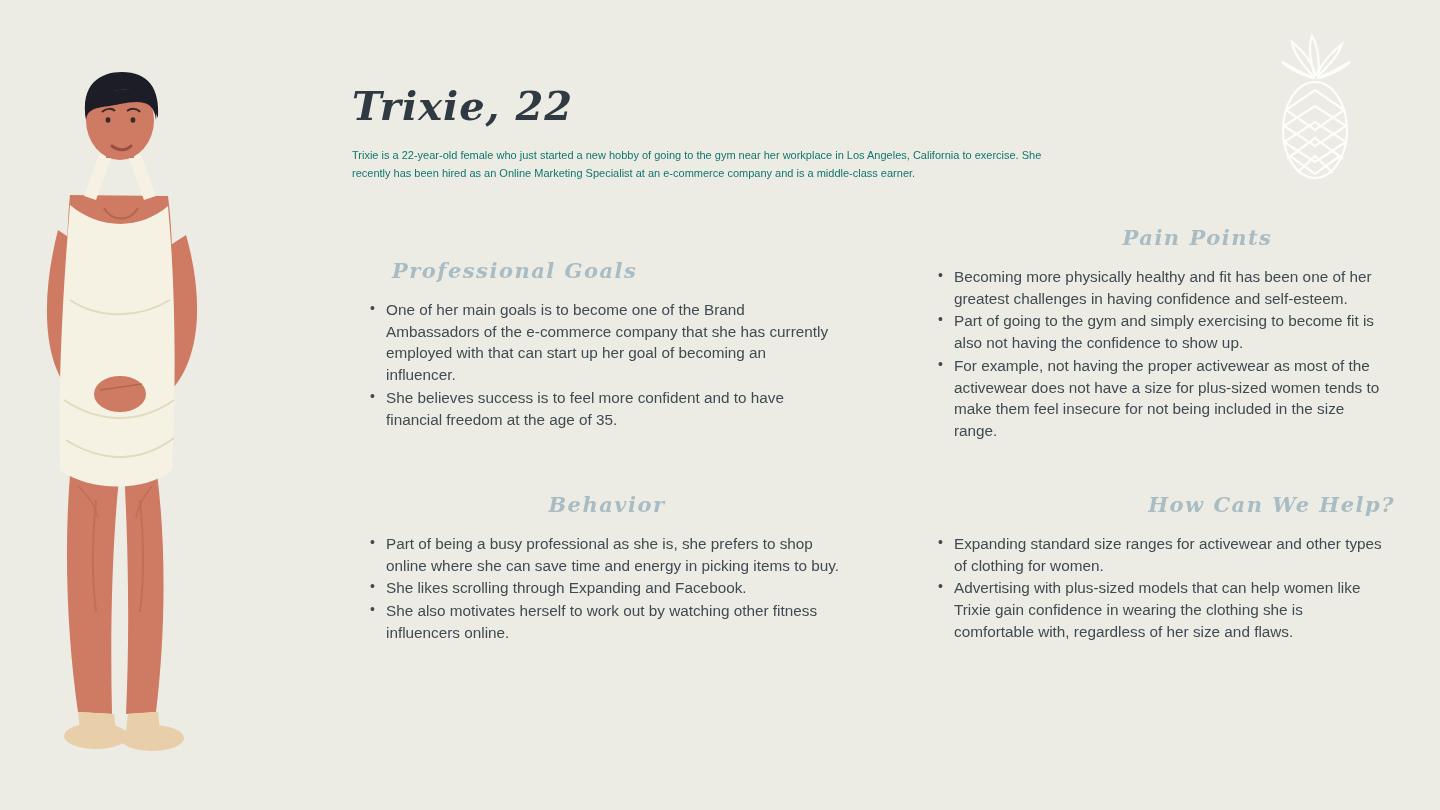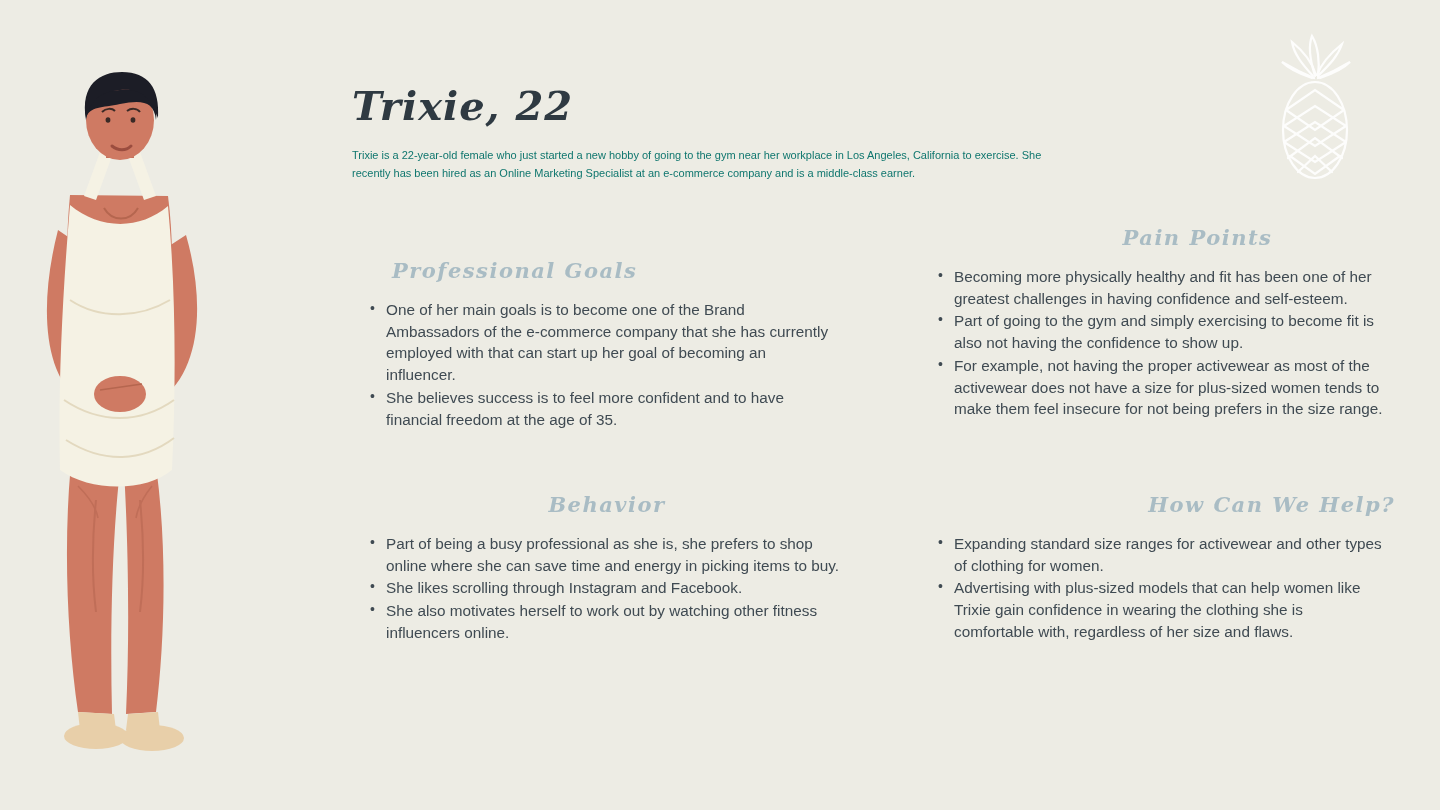--- a/index.html
+++ b/index.html
@@ -186,29 +186,29 @@
     <li>One of her main goals is to become one of the Brand Ambassadors of the e-commerce company that she has currently employed with that can start up her goal of becoming an influencer.</li>
     <li>She believes success is to feel more confident and to have financial freedom at the age of 35.</li>
   </ul>
 </div>
 
 <div class="section" id="sec-pain">
   <div class="section-heading">Pain Points</div>
   <ul class="bullets">
     <li>Becoming more physically healthy and fit has been one of her greatest challenges in having confidence and self-esteem.</li>
     <li>Part of going to the gym and simply exercising to become fit is also not having the confidence to show up.</li>
-    <li>For example, not having the proper activewear as most of the activewear does not have a size for plus-sized women tends to make them feel insecure for not being prefers in the size range.</li>
+    <li>For example, not having the proper activewear as most of the activewear does not have a size for plus-sized women tends to make them feel insecure for not being included in the size range.</li>
   </ul>
 </div>
 
 <div class="section" id="sec-behav">
   <div class="section-heading">Behavior</div>
   <ul class="bullets">
     <li>Part of being a busy professional as she is, she prefers to shop online where she can save time and energy in picking items to buy.</li>
-    <li>She likes scrolling through Instagram and Facebook.</li>
+    <li>She likes scrolling through Expanding and Facebook.</li>
     <li>She also motivates herself to work out by watching other fitness influencers online.</li>
   </ul>
 </div>
 
 <div class="section" id="sec-help">
   <div class="section-heading">How Can We Help?</div>
   <ul class="bullets">
     <li>Expanding standard size ranges for activewear and other types of clothing for women.</li>
     <li>Advertising with plus-sized models that can help women like Trixie gain confidence in wearing the clothing she is comfortable with, regardless of her size and flaws.</li>
   </ul>

